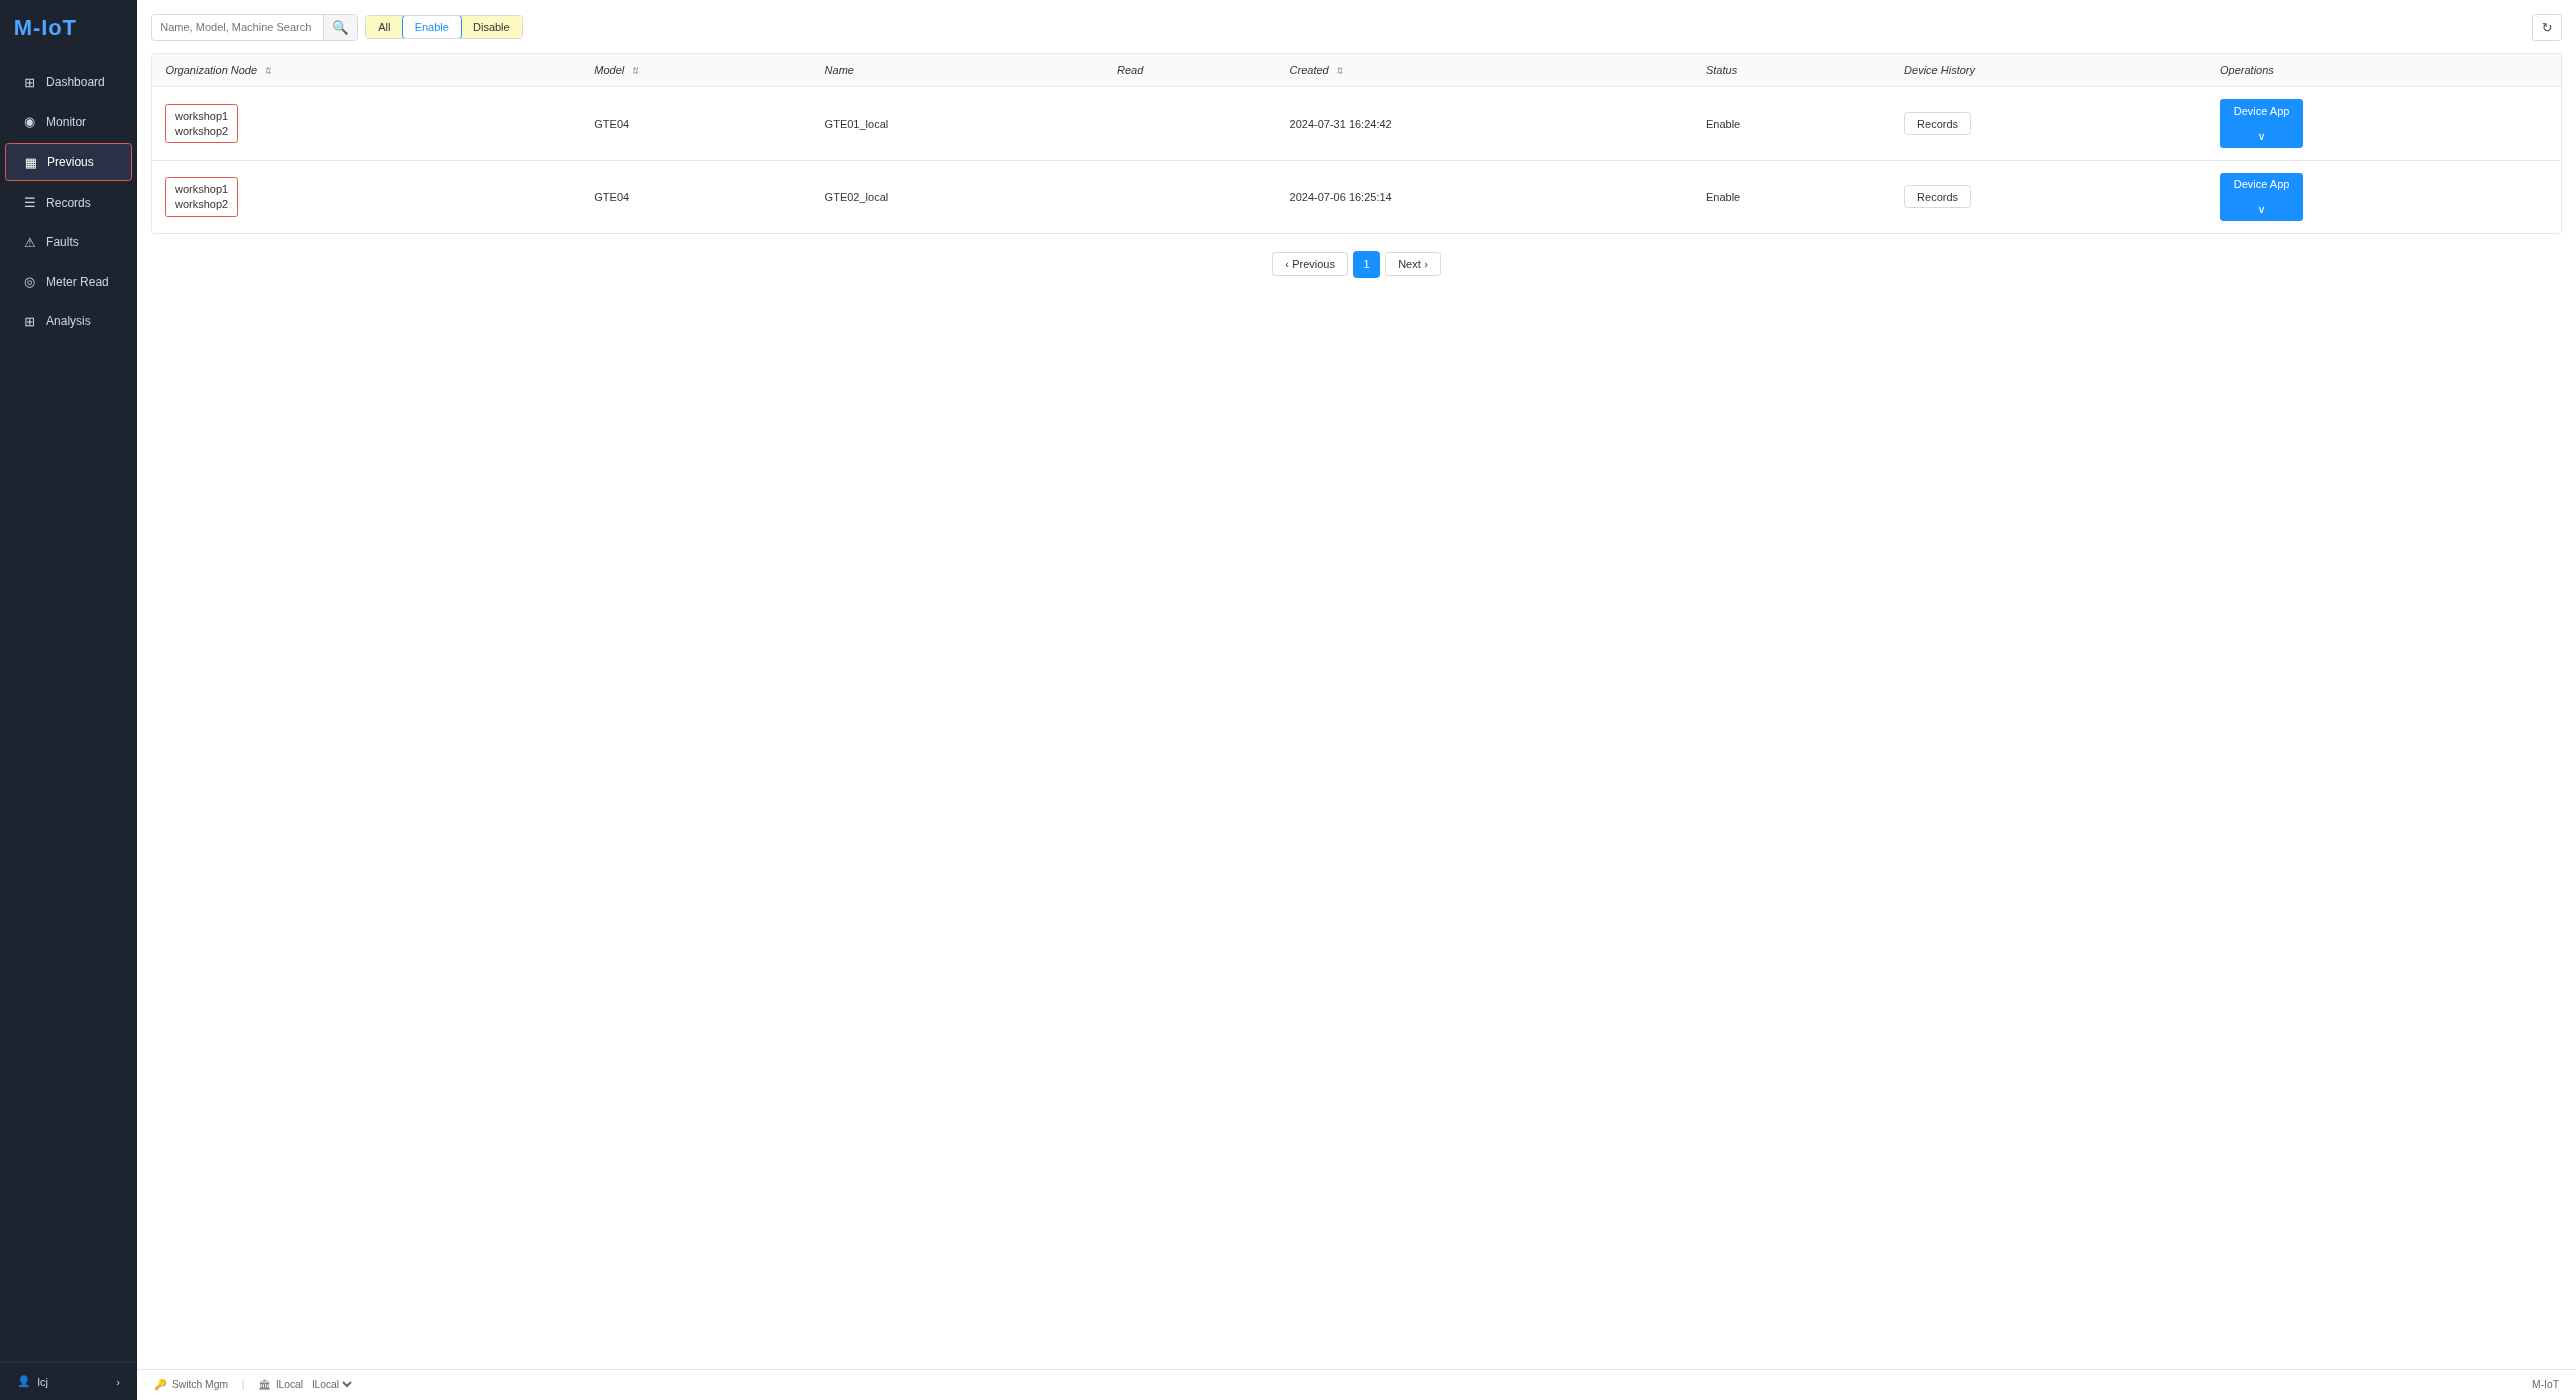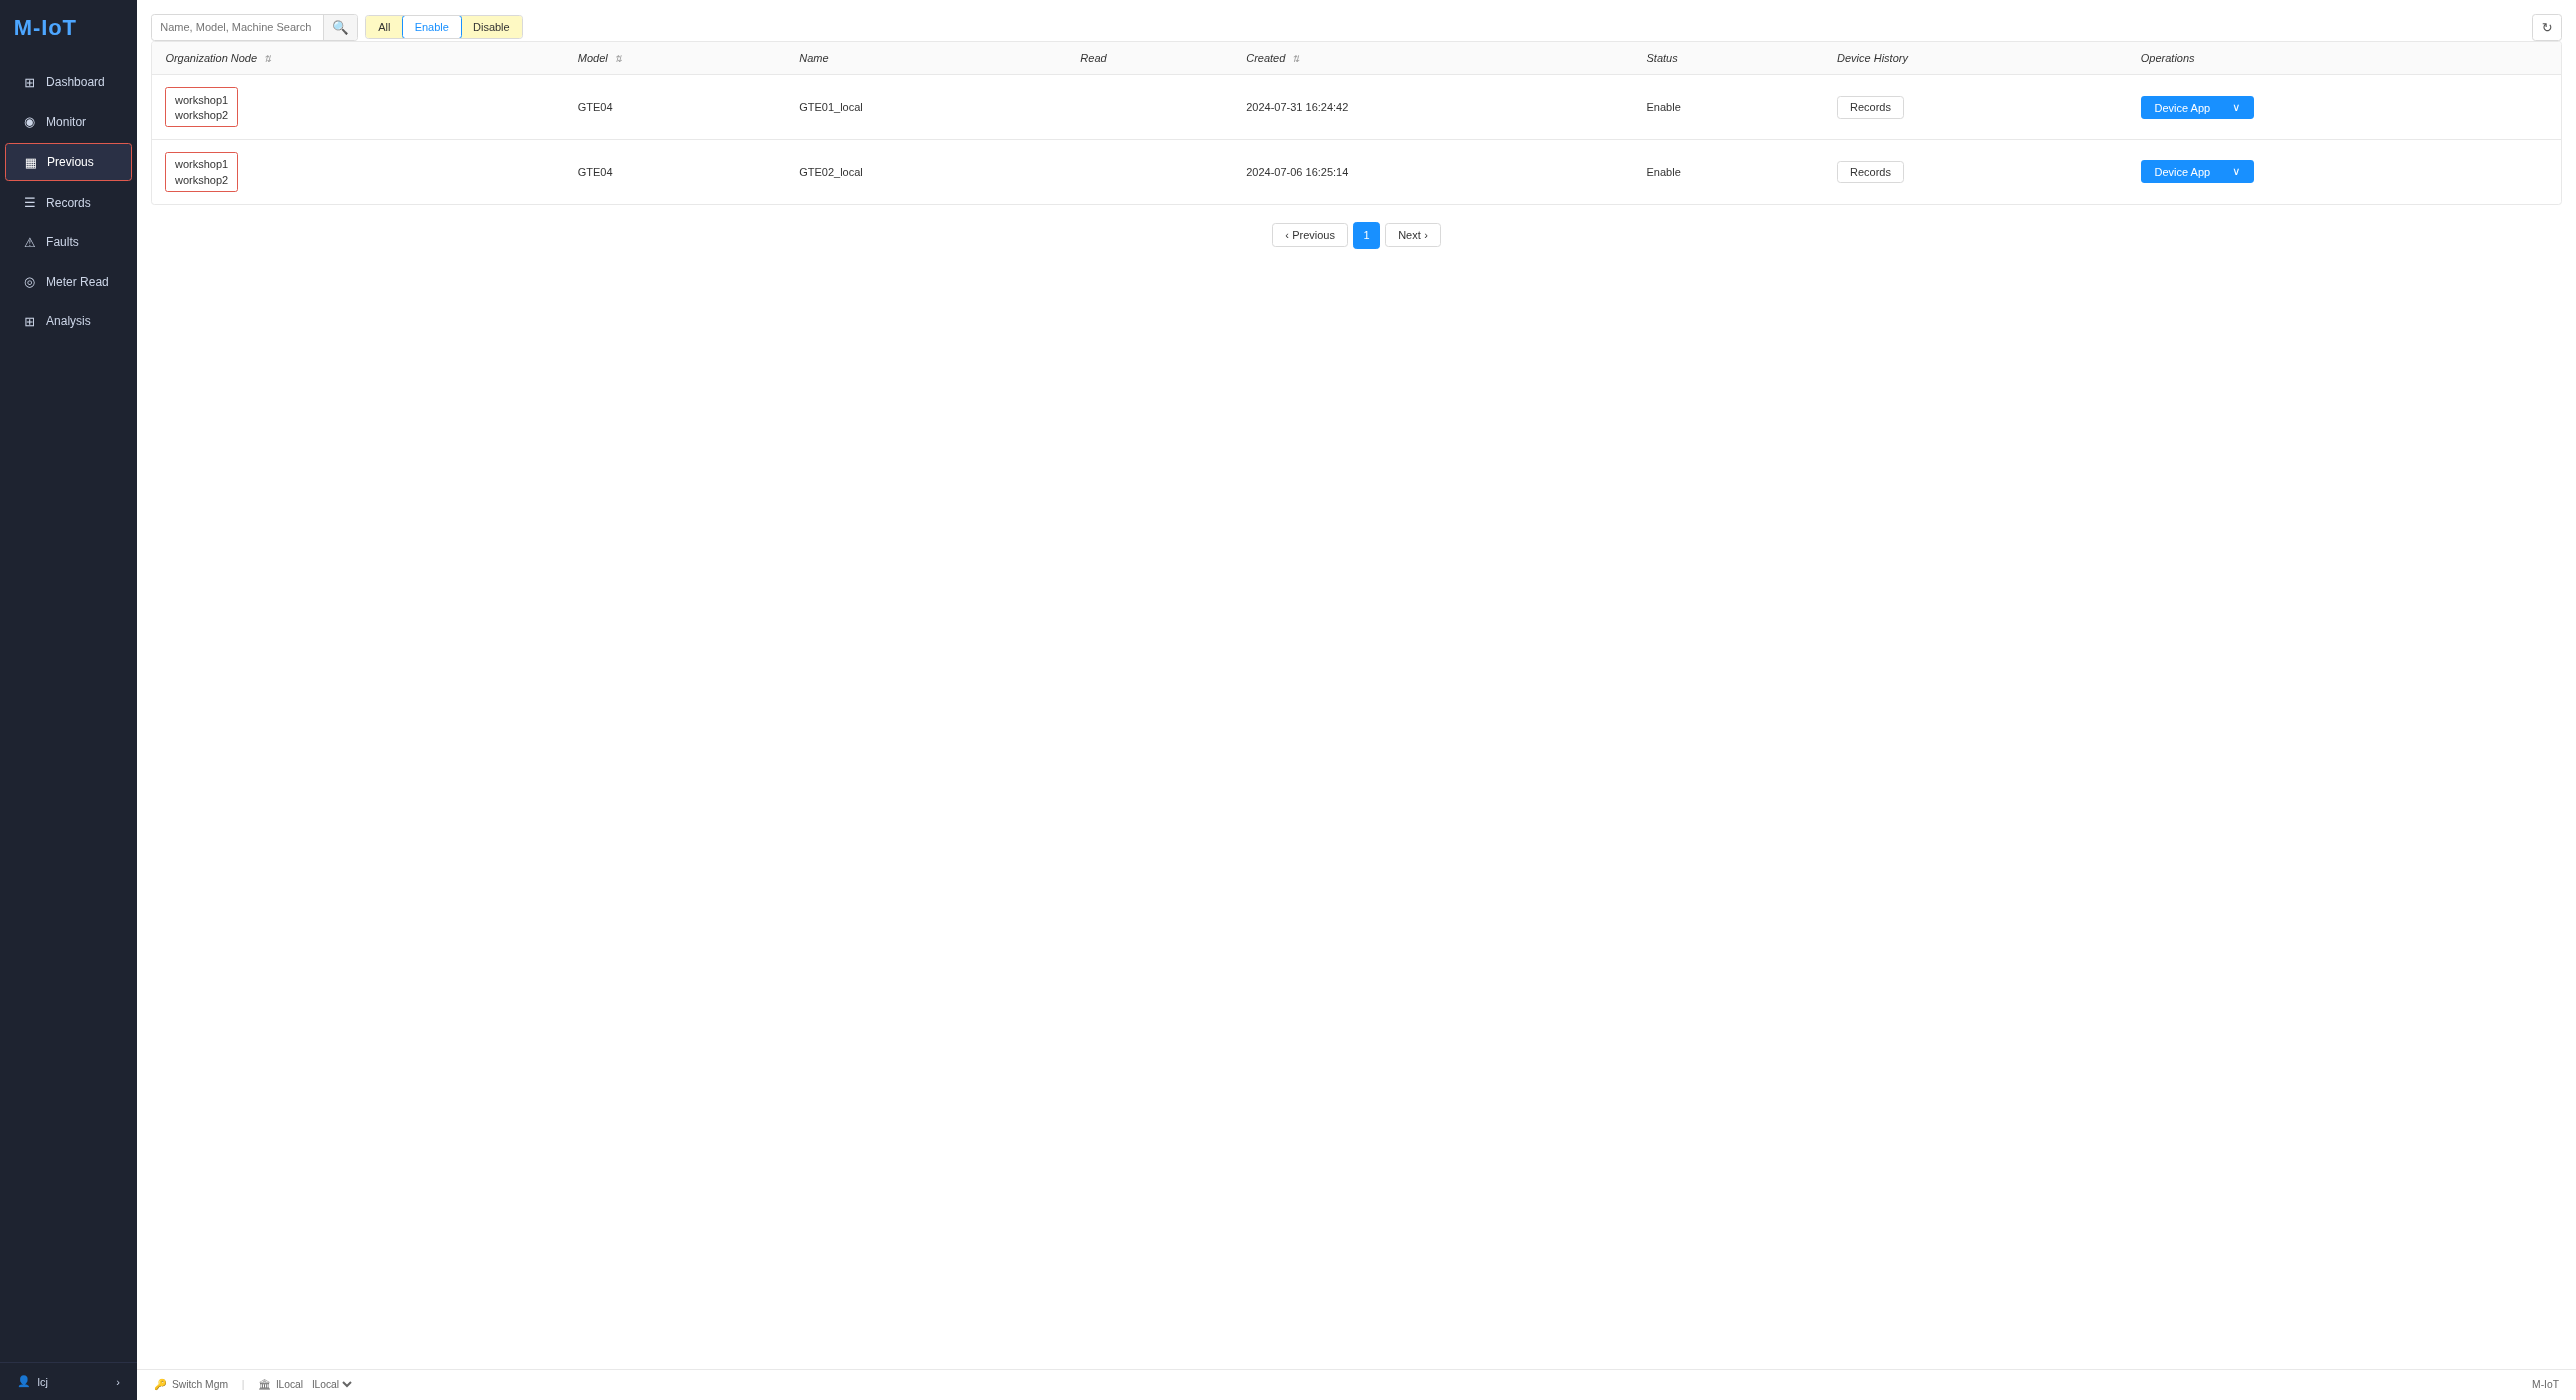--- a/index.html
+++ b/index.html
@@ -81,21 +81,21 @@
       flex: 1;
       padding: 13.7px;
       overflow: auto;
       background: #fff;
     }
 
     
     .toolbar {
       display: flex;
       justify-content: space-between;
-      margin-bottom: 0;
+      margin-bottom: 12px;
     }
     .toolbar-left {
       display: flex;
       align-items: center;
       gap: 6.8px;
     }
     .search-wrapper {
       display: flex;
       align-items: center;
       border: 0.9px solid #d9d9d9;
@@ -197,22 +197,23 @@
     
     .device-app-btn {
       background: #1890ff;
       color: #fff;
       border: none;
       border-radius: 3.4px;
       padding: 5.1px 13.7px;
       cursor: pointer;
       font-size: 11px;
       display: flex;
-      align-items: flex-end;
-      gap: 22px;
+      align-items: center;
+      gap: 13px;
+      flex-direction: column;
     }
 
     
     .pagination {
       display: flex;
       align-items: center;
       justify-content: center;
       gap: 5.1px;
       margin-top: 17px;
     }

